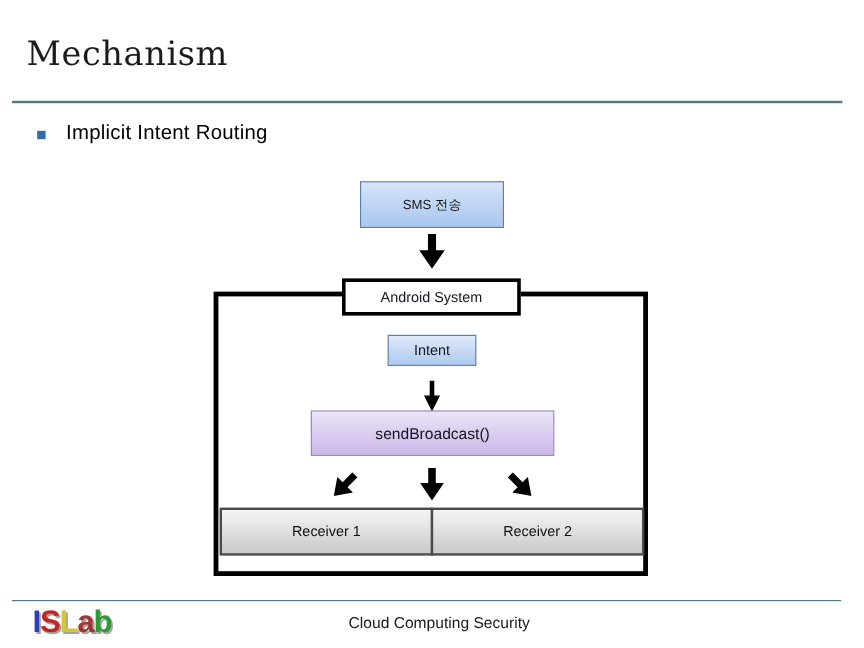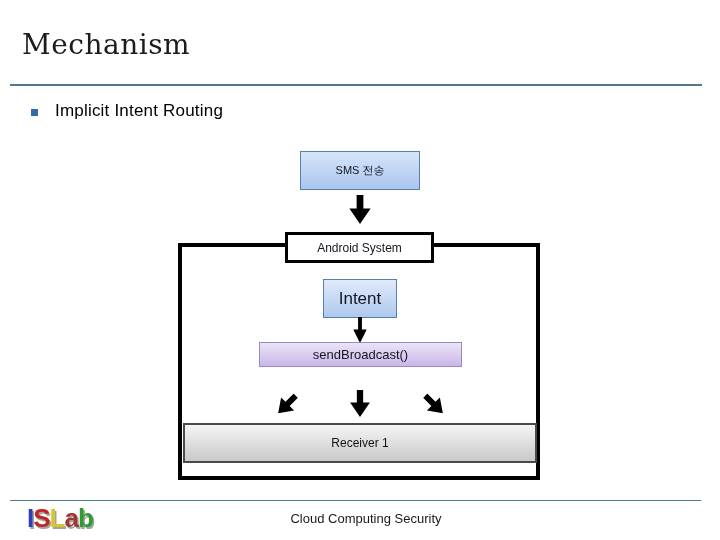--- a/index.html
+++ b/index.html
@@ -44,26 +44,26 @@
   }
   .android-container {
     position: absolute; left: 178px; top: 243px; width: 362px; height: 237px;
     border: 4px solid #000; background: transparent;
   }
   .android-box {
     left: 285px; top: 232px; width: 149px; height: 31px;
     background: #ffffff; border: 3px solid #000; font-size: 12px; z-index: 2;
   }
   .intent-box {
-    left: 323px; top: 279px; width: 74px; height: 39px;
+    left: 323px; top: 279px; width: 74px; height: 26px;
     background: linear-gradient(#dfeafa, #aec9ef);
-    border: 1.5px solid #5c7ea9; font-size: 17px;
+    border: 1.5px solid #5c7ea9; font-size: 12px;
   }
   .broadcast-box {
-    left: 259px; top: 342px; width: 203px; height: 25px;
+    left: 259px; top: 342px; width: 203px; height: 38px;
     background: linear-gradient(#ece4f8, #c9b7e8);
     border: 1.5px solid #9b87c4; font-size: 13px;
   }
   .arrow { position: absolute; line-height: 0; }
   .arrow svg { display: block; }
   .arrow-1 { left: 349px; top: 195px; }
   .arrow-2 { left: 352px; top: 317px; }
   .arrow-mid { left: 349px; top: 390px; }
   .arrow-left  { left: 277px; top: 392px; transform: rotate(45deg); }
   .arrow-right { left: 424px; top: 392px; transform: rotate(-45deg); }
@@ -134,20 +134,21 @@
     </svg>
   </div>
   <div class="arrow arrow-right">
     <svg width="20" height="25" viewBox="0 0 22 30" aria-hidden="true">
       <path d="M7.5,0 h7 v14 h7.5 L11,30 0,14 h7.5 z" fill="#000"></path>
     </svg>
   </div>
 
   <div class="receiver-row">
     <div class="receiver-cell">Receiver 1</div>
+    <div class="receiver-cell">Receiver 2</div>
   </div>
 
   <div class="rule footer-rule"></div>
   <div class="footer-text">Cloud Computing Security</div>
 
   <div class="logo">
     <span style="color: rgb(46, 61, 184);">I</span><span style="color: rgb(195, 37, 37);">S</span><span style="color: rgb(216, 197, 46);">L</span><span style="color: rgb(162, 52, 52);">a</span><span style="color: rgb(47, 154, 51);">b</span>
   </div>
 
 </div>

